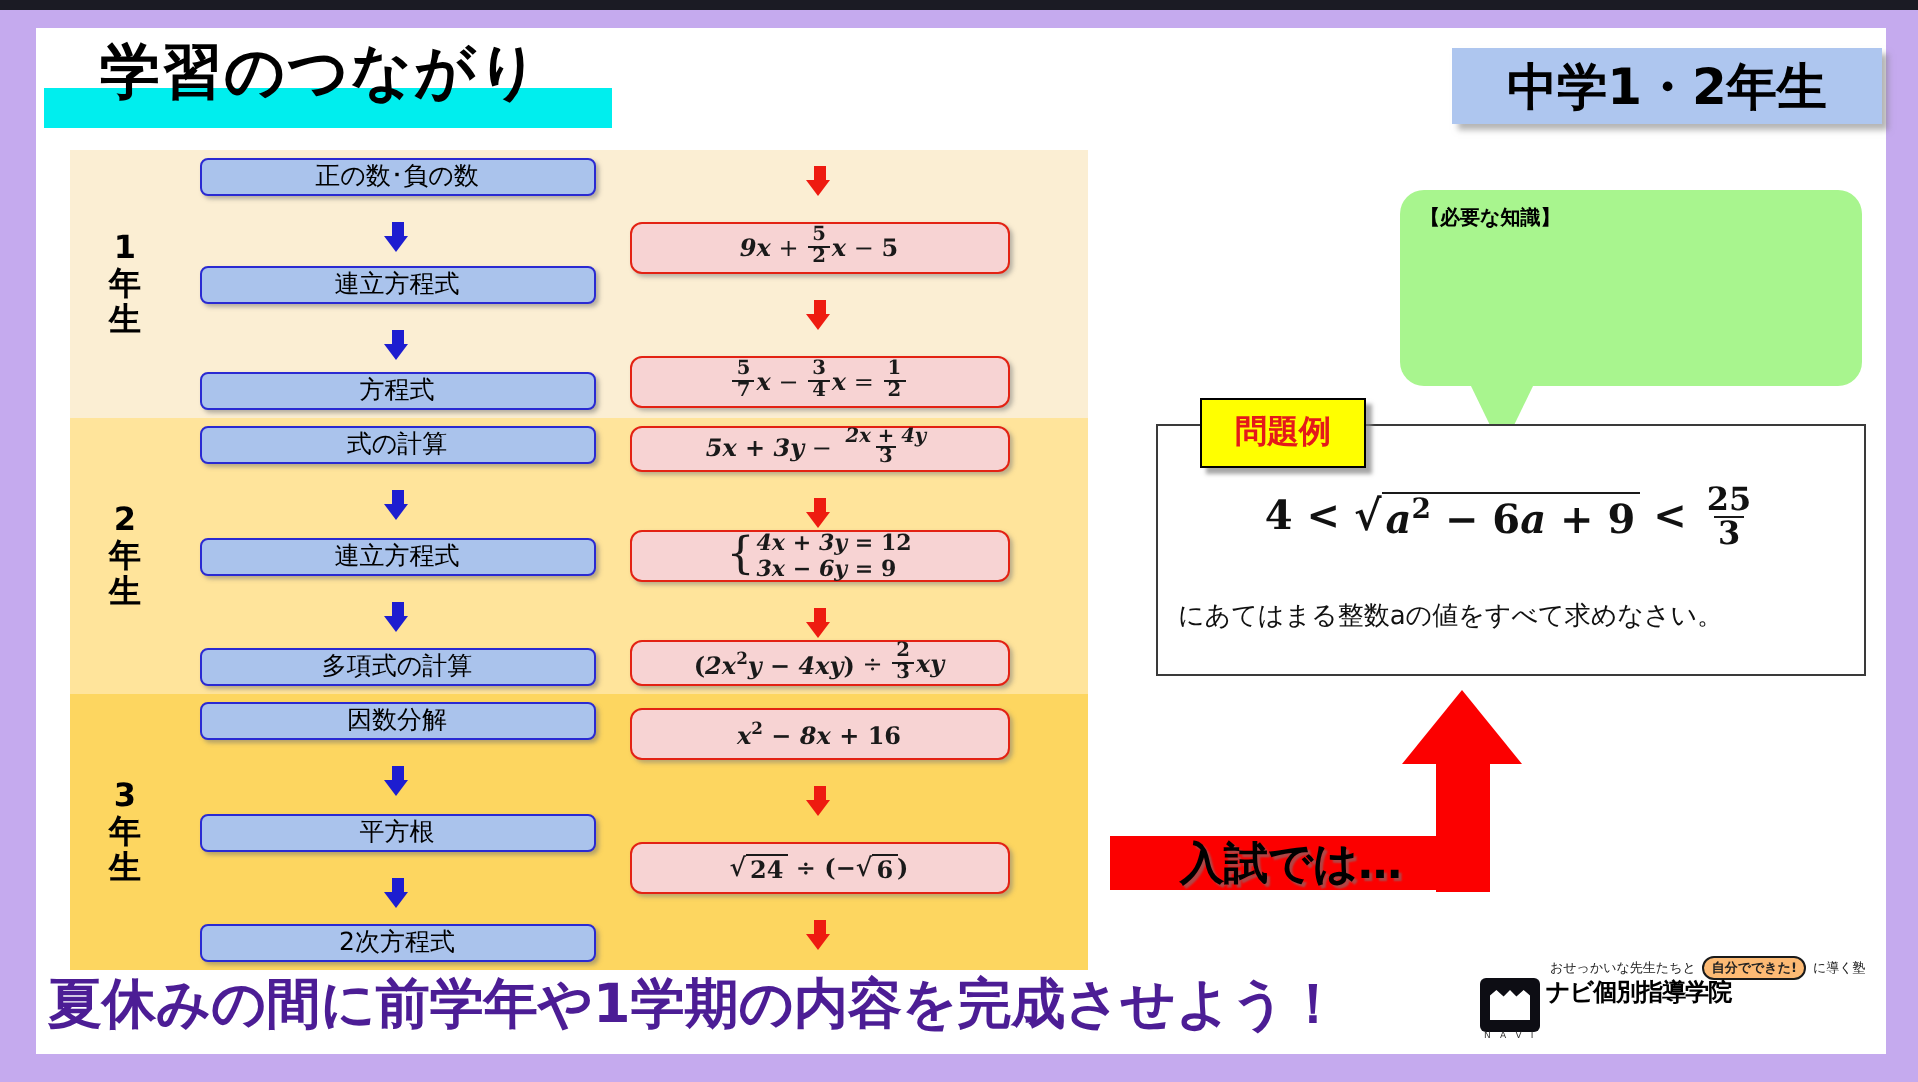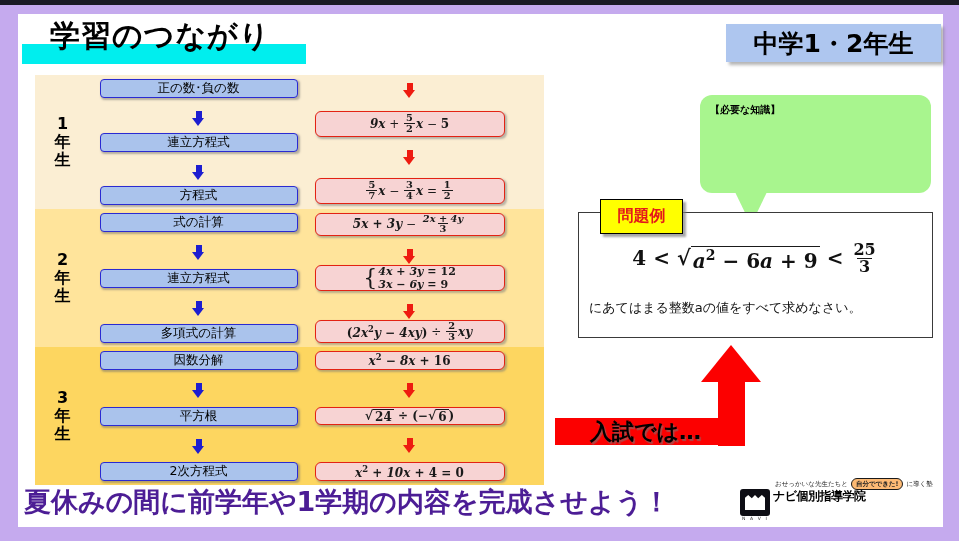--- a/index.html
+++ b/index.html
@@ -380,23 +380,20 @@
                 <span class="body bd">24</span>
               </span>
               <span class="bd">&nbsp;÷&nbsp;(−</span>
               <span class="radical">
                 <span class="sign bd">√</span>
                 <span class="body bd">6</span>
               </span>
               <span class="bd">)</span>
           </div>
           <div class="arrow red"></div>
-          <div class="formula">
-            <span class="bd"><span class="it">x</span><span class="sup">2</span> + <span class="it">10x</span> + 4 = 0</span>
-          </div>
         </div>
       </div>
     </div>
   </div>
 
   <div class="callout">
     <div class="head">【必要な知識】</div>
   </div>
   <div class="callout-tail2"></div>
 

